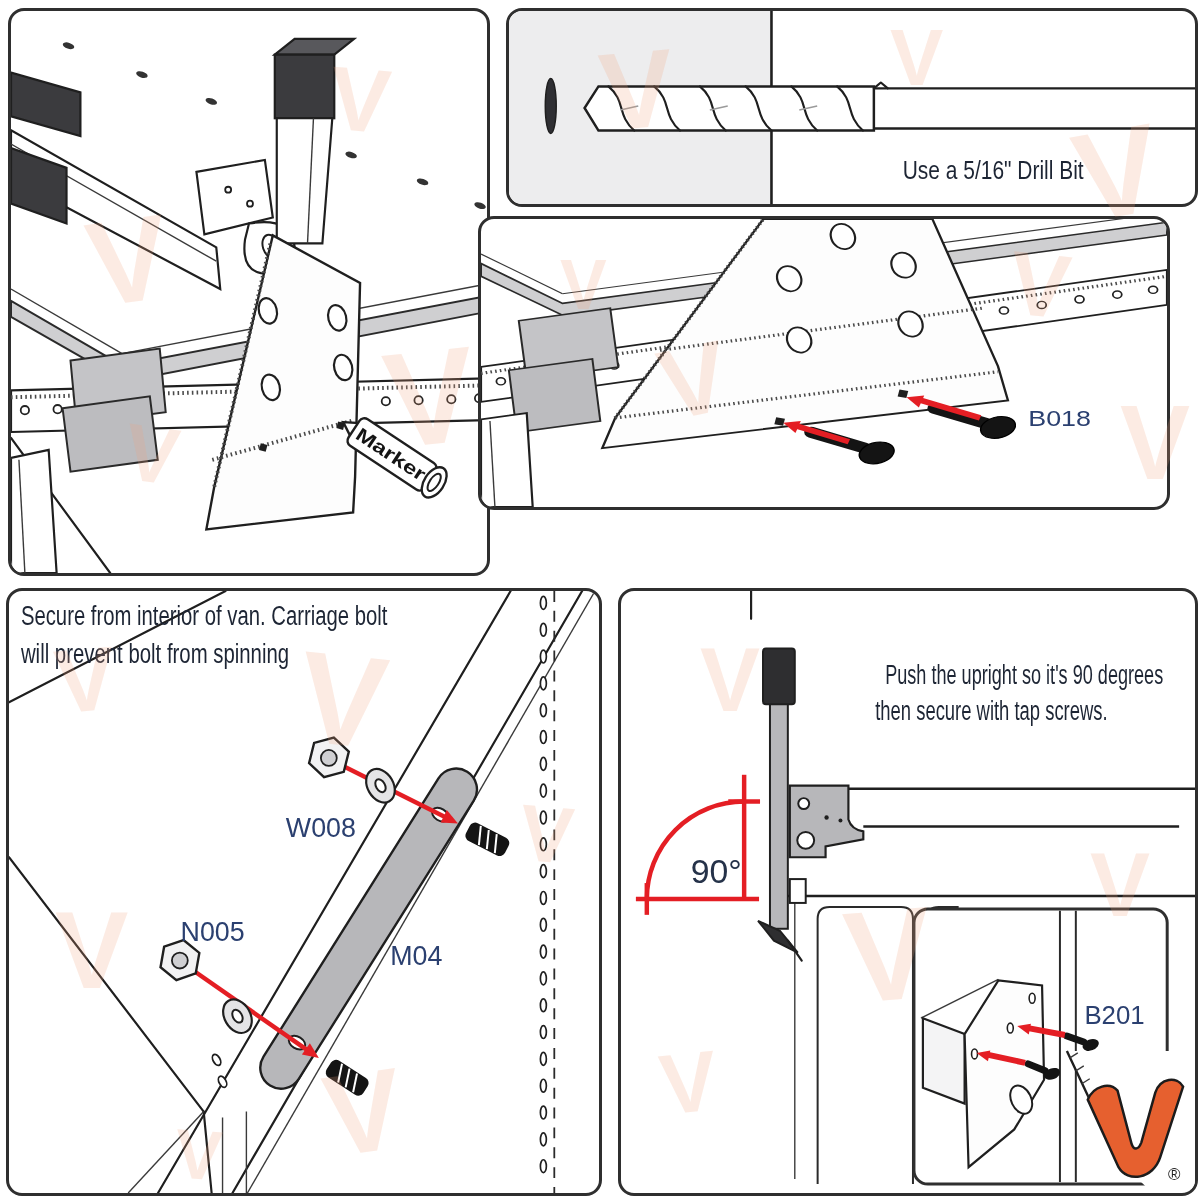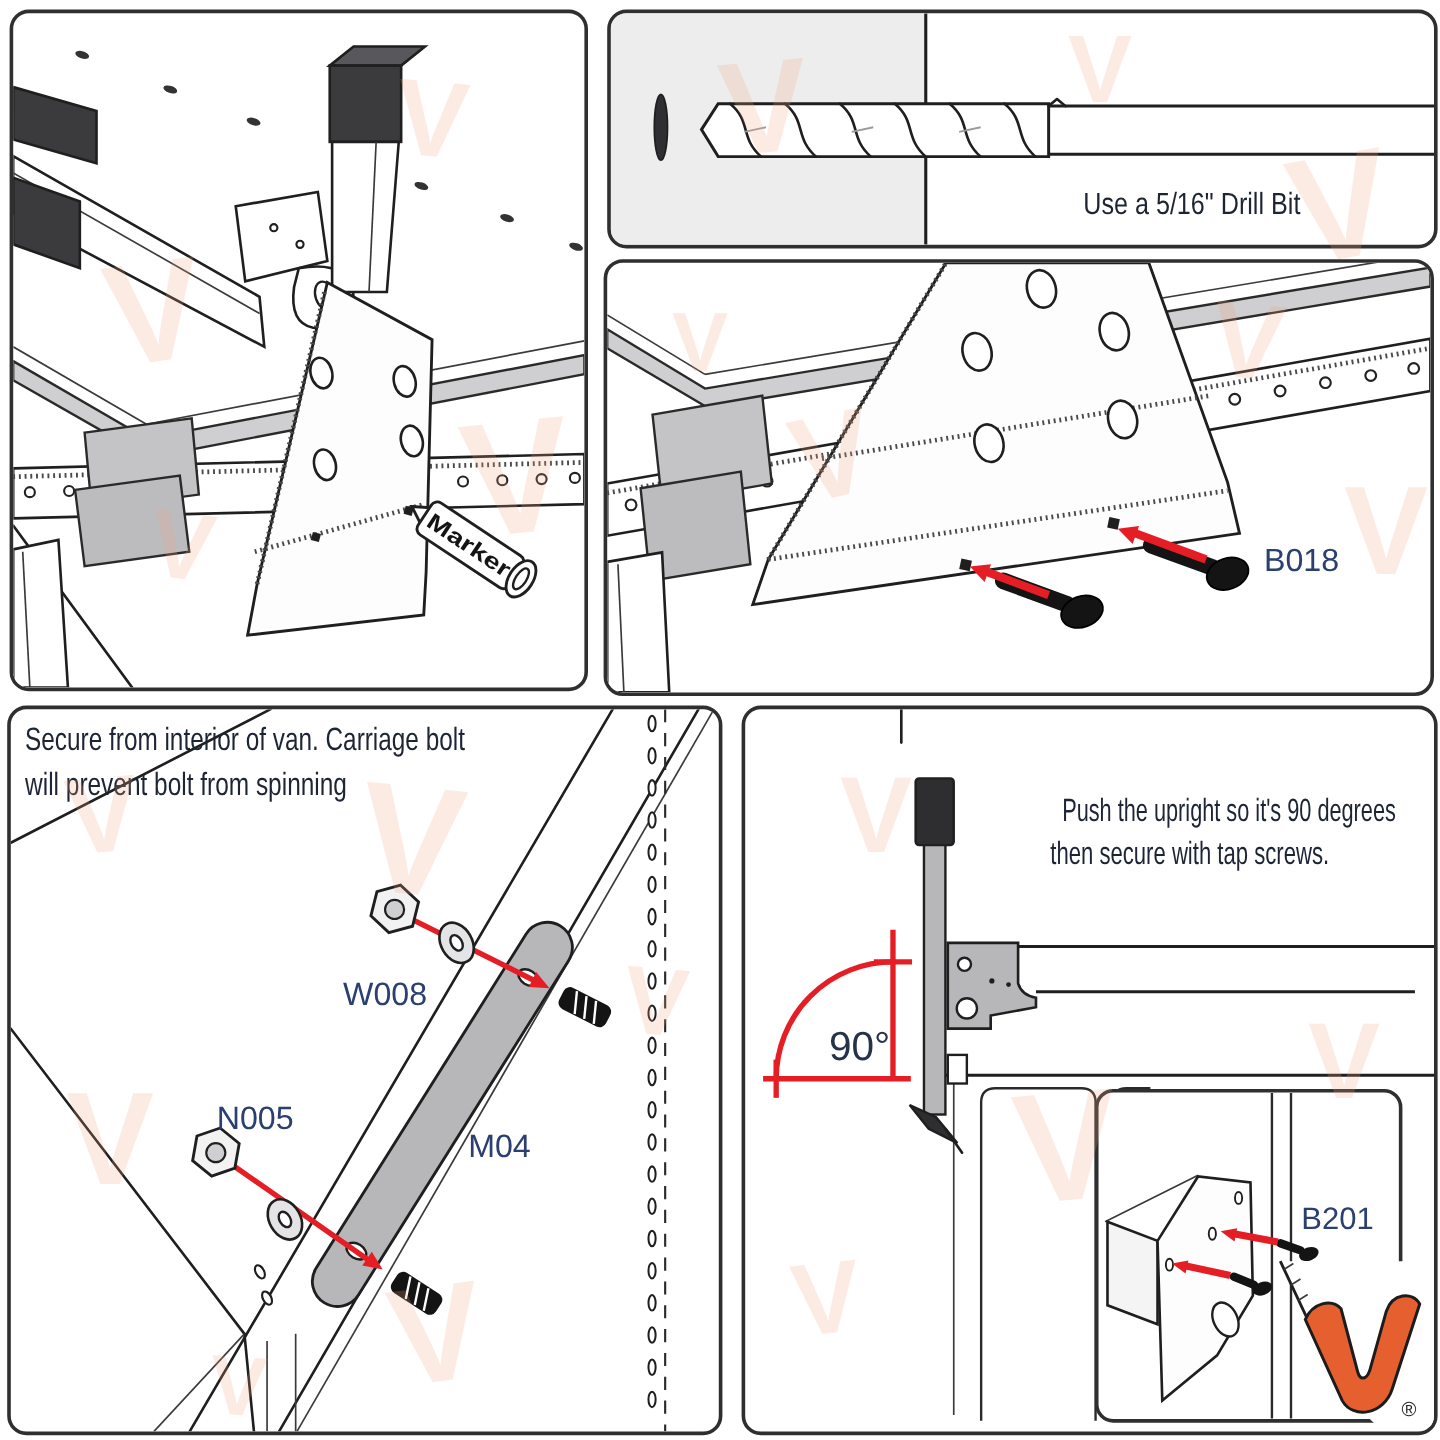--- a/index.html
+++ b/index.html
@@ -7,21 +7,21 @@
     width:1200px;height:1200px;position:relative;background:#ffffff;
     font-family:"Liberation Sans", sans-serif;
   }
   .panel{
     position:absolute;background:#fff;border:3px solid #2f2f2f;border-radius:16px;
     box-sizing:border-box;overflow:hidden;
   }
   .panel svg{display:block;width:100%;height:100%;}
   #p1{left:8px;top:8px;width:482px;height:568px;}
   #p2{left:506px;top:8px;width:692px;height:199px;}
-  #p3{left:503px;top:216px;width:692px;height:364px;}
+  #p3{left:478px;top:216px;width:692px;height:294px;}
   #p4{left:6px;top:588px;width:596px;height:608px;}
   #p5{left:618px;top:588px;width:580px;height:608px;}
   .ink{stroke:#1f1f1f;fill:none;stroke-width:2.2;stroke-linecap:round;stroke-linejoin:round;}
   .thin{stroke:#3a3a3a;fill:none;stroke-width:1.4;}
   .hatch{stroke:#4a4a4a;fill:none;stroke-width:4;stroke-dasharray:1.6,3.2;}
   text{font-family:"Liberation Sans", sans-serif;}
   .wm{
     position:absolute;z-index:50;pointer-events:none;
     font-weight:bold;color:rgba(243,162,128,0.22);line-height:1;
     user-select:none;

